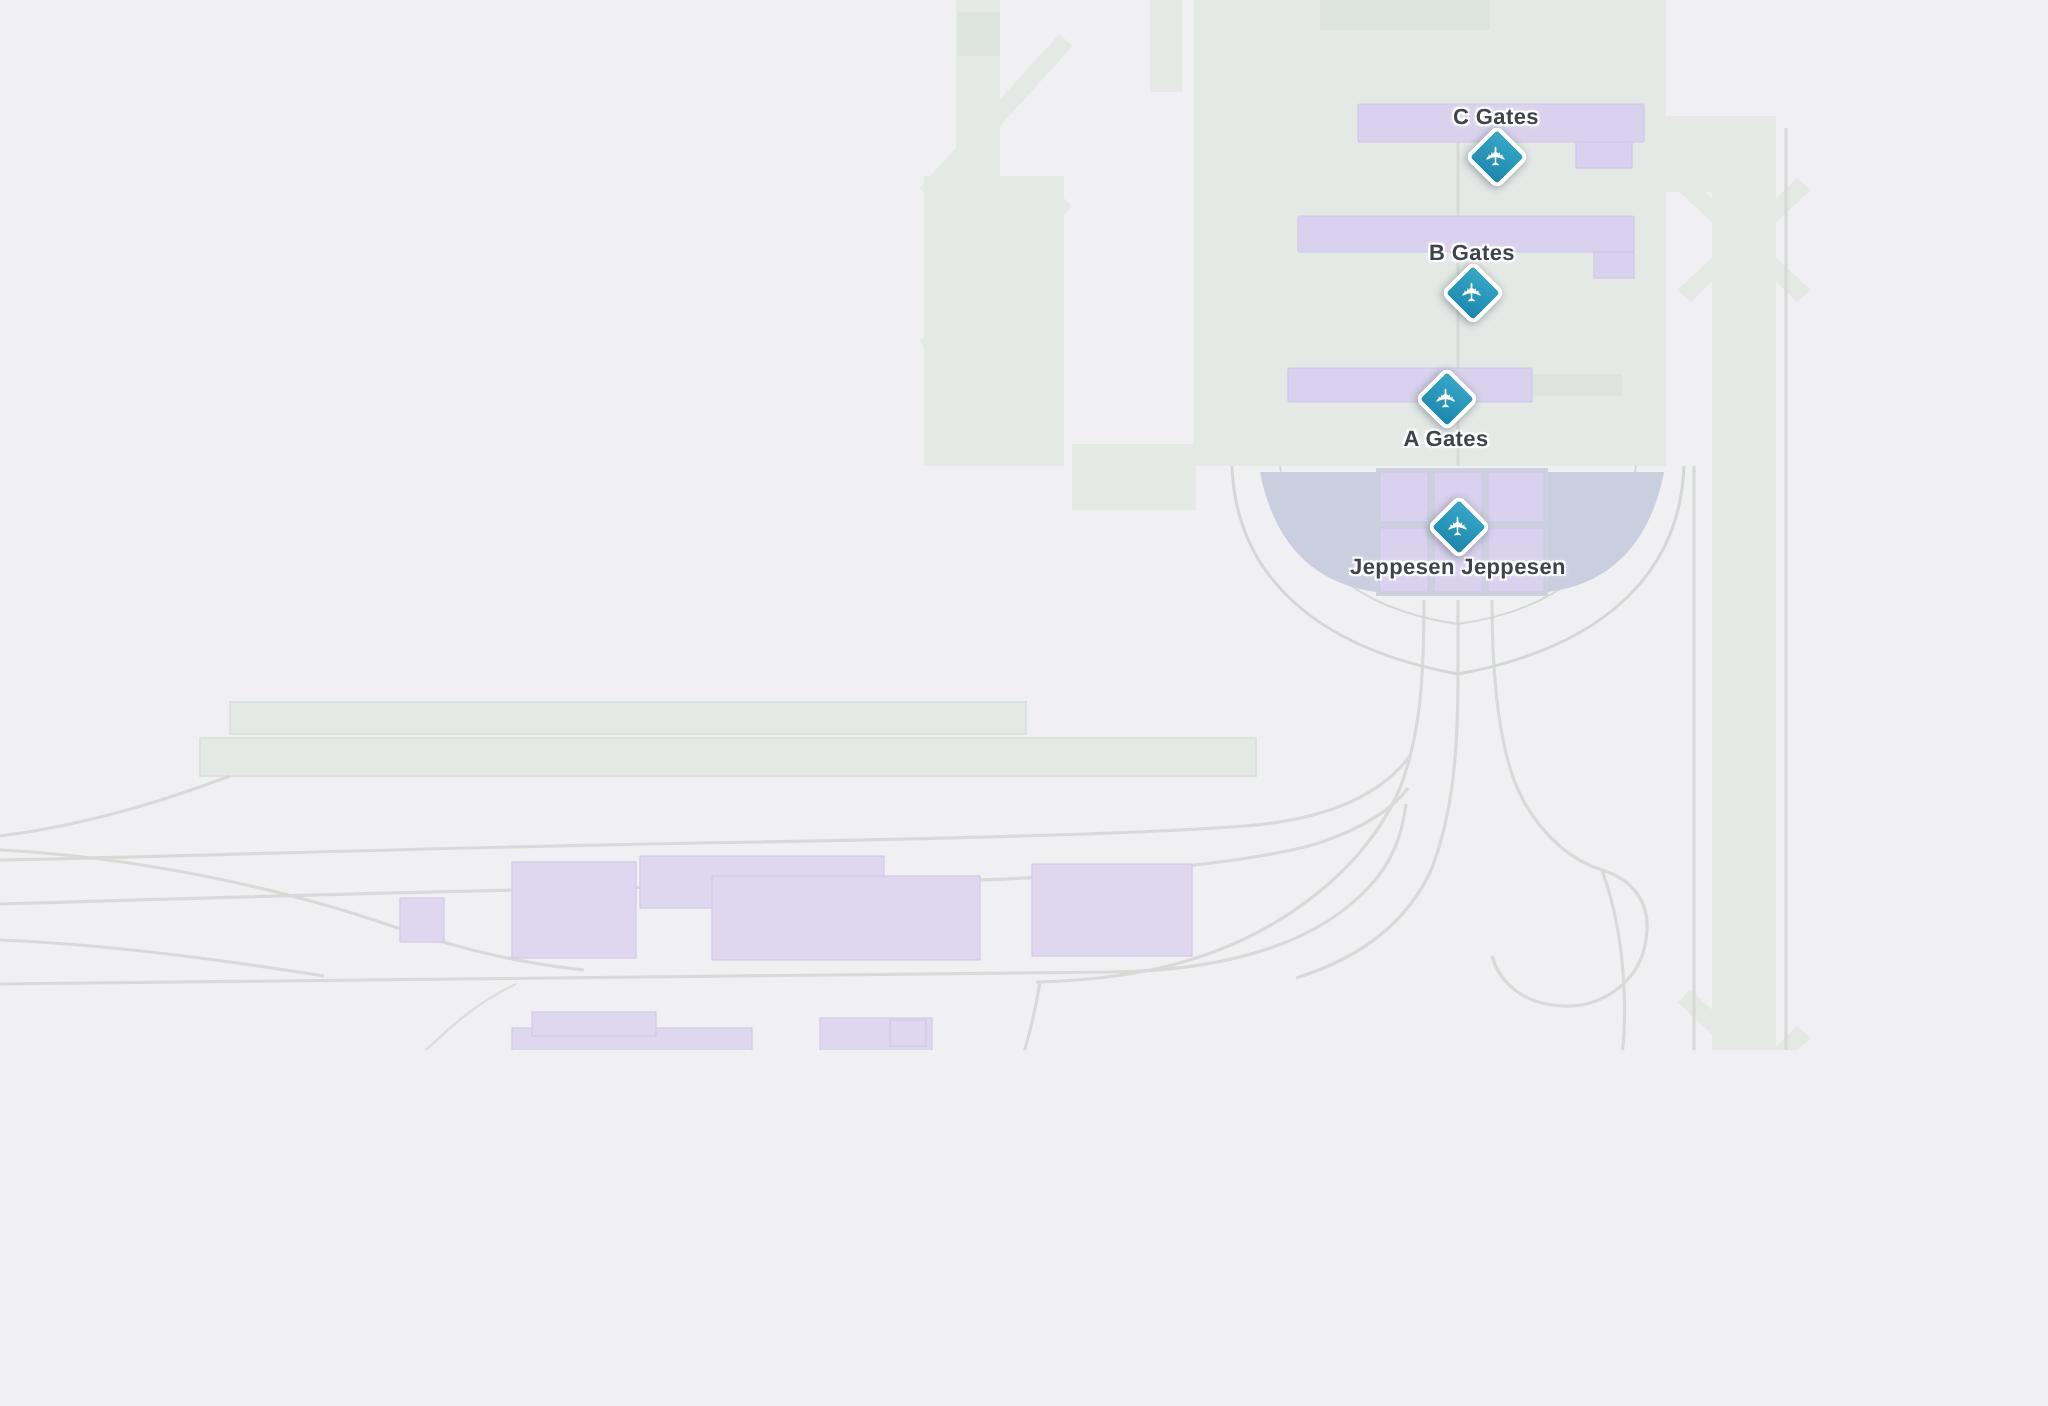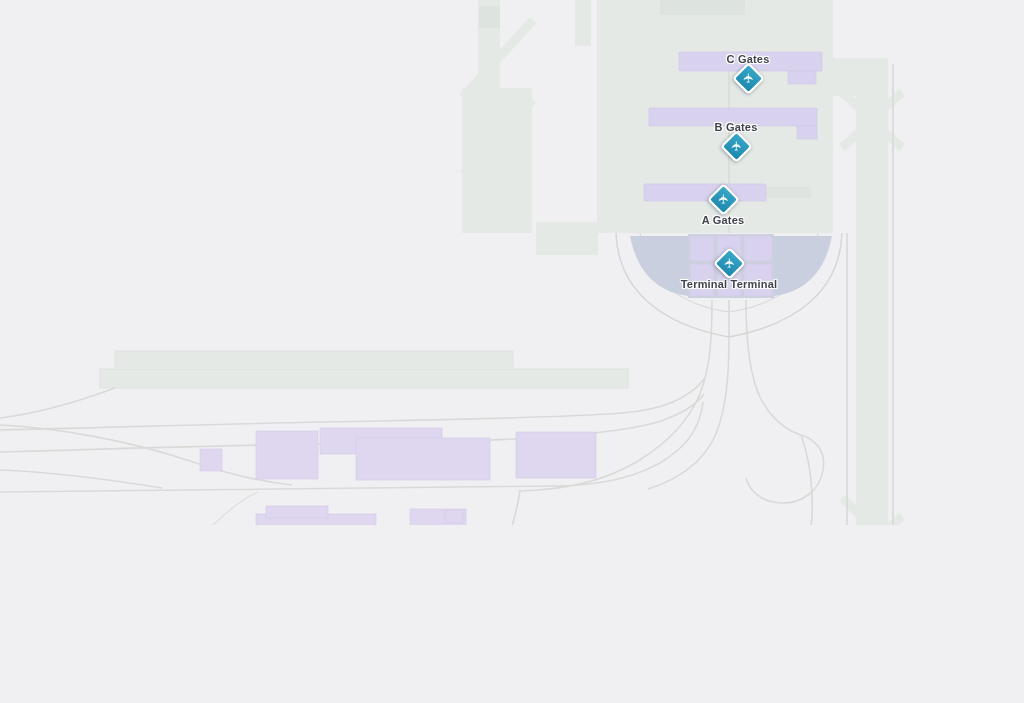--- a/index.html
+++ b/index.html
@@ -165,18 +165,18 @@
     <span class="plane">✈</span>
   </div>
 
   <div class="marker" style="left:723px; top:199px;">
     <div class="label below">A Gates</div>
     <div class="diamond"></div>
     <span class="plane">✈</span>
   </div>
 
   <div class="marker" style="left:729px; top:263px;">
-    <div class="label below">Terminal Terminal</div>
+    <div class="label below">Jeppesen Jeppesen</div>
     <div class="diamond"></div>
     <span class="plane">✈</span>
   </div>
 
 </div>
 
 </body></html>

